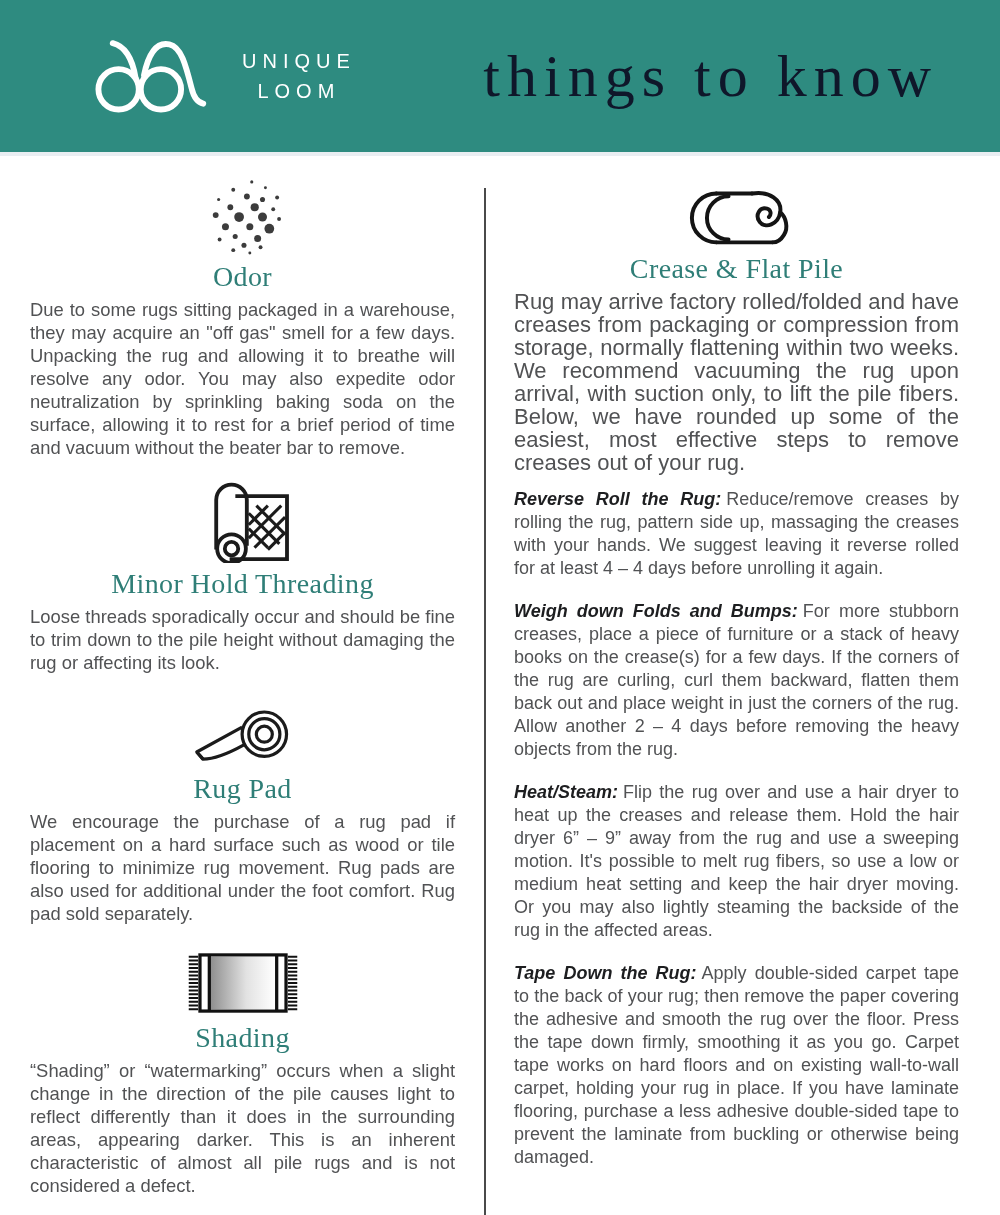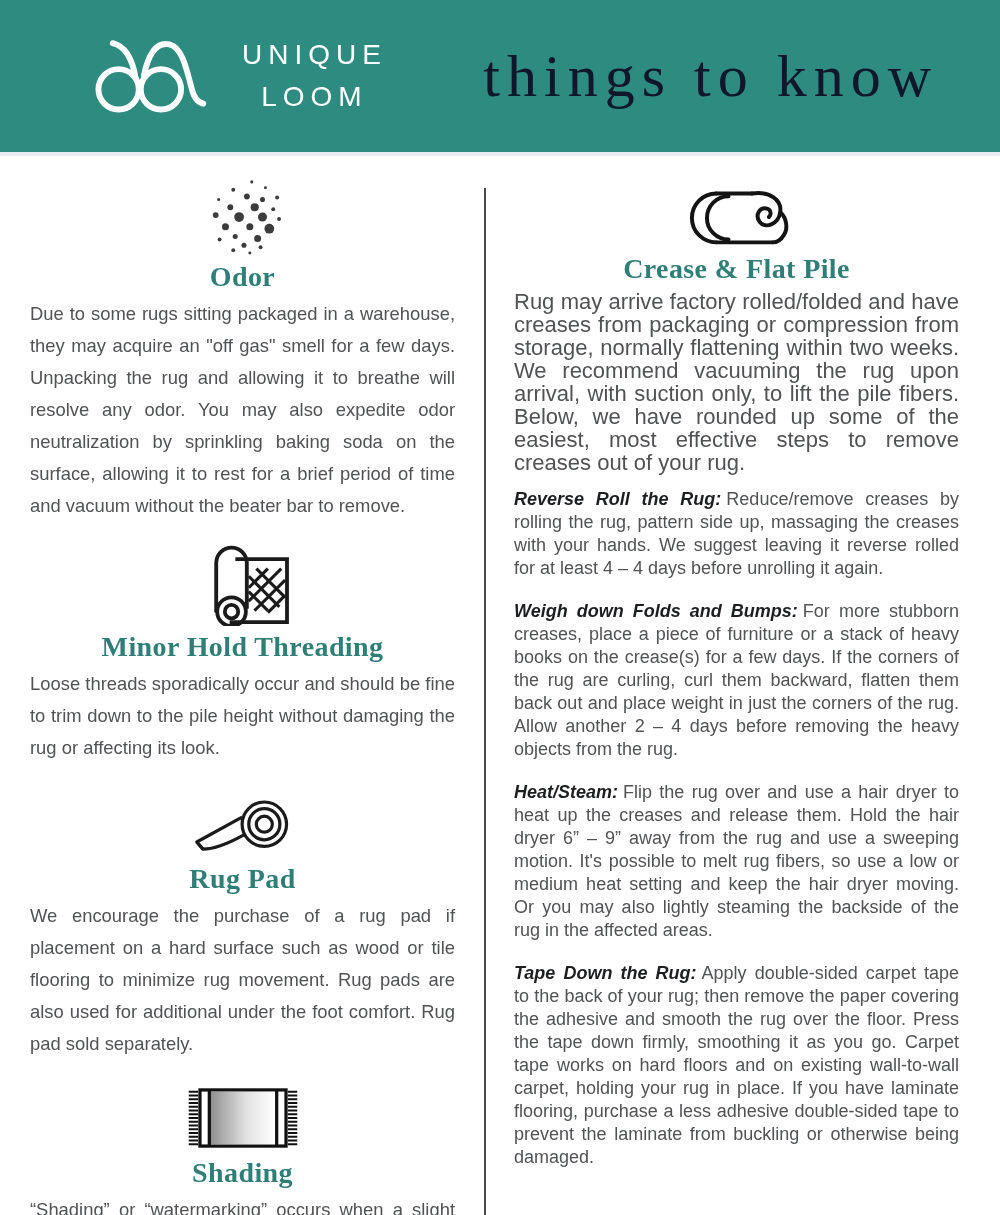--- a/index.html
+++ b/index.html
@@ -4,41 +4,41 @@
 <style>
   * { margin:0; padding:0; box-sizing:border-box; }
   html,body { background:#ffffff; }
   body { width:1000px; font-family:"Liberation Sans", sans-serif; }
   .page { position:relative; width:1000px; height:1215px; overflow:hidden; background:#ffffff; }
 
   
   .banner { height:152px; background:#2e8b80; display:flex; align-items:center; }
   .logo-wrap { display:flex; align-items:center; margin-left:88px; gap:14px; }
   .logo-svg { display:block; }
-  .brand-text { color:#ffffff; font-size:28px; letter-spacing:6px; line-height:1.5;
+  .brand-text { color:#ffffff; font-size:20px; letter-spacing:6px; line-height:1.5;
                 text-align:center; font-weight:400; }
   .page-title { color:#0f172a; font-family:"Liberation Serif", serif; font-weight:400;
                 font-size:60px; letter-spacing:7px; margin-left:auto; margin-right:62px;
                 white-space:nowrap; }
   .banner-strip { height:4px; background:#e9eef2; }
 
   
   .columns { display:flex; align-items:flex-start; }
   .col { }
   .col-left  { width:487px; padding:0 32px 10px 30px; }
   .col-right { width:513px; padding:0 41px 10px 27px; }
   .divider { position:absolute; left:484px; top:188px; width:1.5px; height:1027px;
              background:#4a4a4a; }
 
   .icon-row { text-align:center; }
-  .section-title { font-family:"Liberation Serif", serif; color:#2f7e77; font-weight:700;
+  .section-title { font-family:"Liberation Serif", serif; color:#2f7e77; font-weight:400;
                    font-size:28px; line-height:34px; text-align:center; margin-top:4px;
                    letter-spacing:0.4px; }
   p.body { text-align:justify; margin-top:4px; }
-  .col-left  p.body { color:#515254; font-size:18.4px; line-height:32px; }
+  .col-left  p.body { color:#515254; font-size:18.4px; line-height:23px; }
   .col-right p.body { color:#515254; font-size:22px;   line-height:23px; }
   p.tip { text-align:justify; color:#515254; font-size:18px; line-height:23px; }
   p.tip strong { color:#1d1e20; font-weight:700; margin-right:5px;font-style:italic; }
 
   
   .l1-icon { margin-top:22px; }
   .l2-icon { margin-top:16px; }
   .l3-icon { margin-top:30px; }
   .l4-icon { margin-top:24px; }
   .r1-icon { margin-top:30px; }

